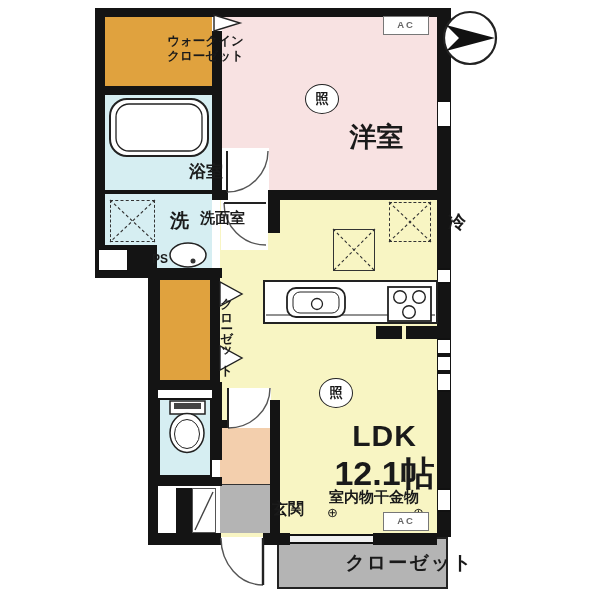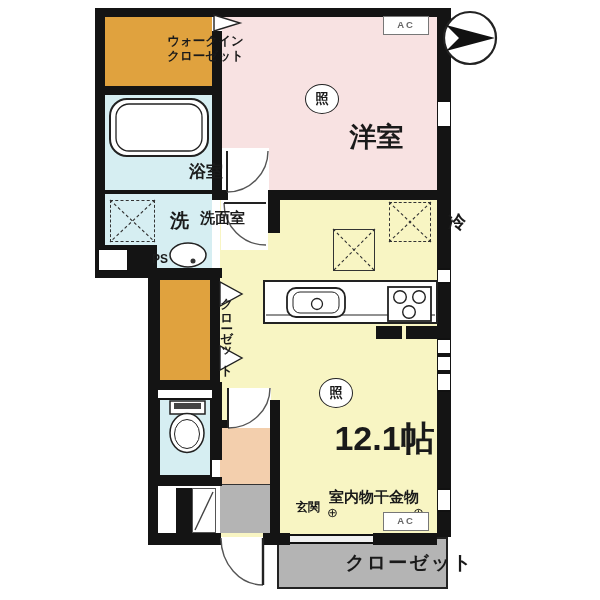--- a/index.html
+++ b/index.html
@@ -164,23 +164,24 @@
   <div class="lbl" style="left:153px;top:209px;font-size:15px;">洗面室</div>
   <div class="lbl" style="left:98px;top:249px;width:30px;font-size:12px;line-height:21px;">PS</div>
   <div class="lbl vtext" style="left:172px;top:285px;height:92px;font-size:12.5px;">クローゼット</div>
   <div class="lbl" style="left:222px;top:122px;width:215px;">
     <div style="font-size:27px;">洋室</div>
   </div>
   <div class="lightcircle" style="left:305px;top:84px;">照</div>
   <div class="lightcircle" style="left:319px;top:378px;">照</div>
   <div class="lbl" style="left:389px;top:202px;width:42px;font-size:18px;line-height:40px;">冷</div>
   <div class="lbl" style="left:240px;top:418px;width:195px;">
+    <div style="font-size:30px;letter-spacing:1px;">LDK</div>
     <div style="font-size:34px;">12.1帖</div>
   </div>
   <div class="lbl" style="left:282px;top:488px;font-size:15px;text-align:left;">室内物干金物</div>
   <div class="lbl" style="left:280px;top:505px;font-size:13px;font-weight:400;">⊕</div>
   <div class="lbl" style="left:366px;top:505px;font-size:13px;font-weight:400;">⊕</div>
-  <div class="lbl" style="left:236px;top:500px;width:50px;font-size:12px;">玄関</div>
+  <div class="lbl" style="left:216px;top:500px;width:50px;font-size:16px;">玄関</div>
   <div class="lbl" style="left:277px;top:552px;width:171px;font-size:19px;letter-spacing:2px;">クローゼット</div>
   <div class="acbox" style="left:383px;top:16px;width:46px;height:19px;">AC</div>
   <div class="acbox" style="left:383px;top:512px;width:46px;height:19px;">AC</div>
 
 </div>
 
 </body></html>

